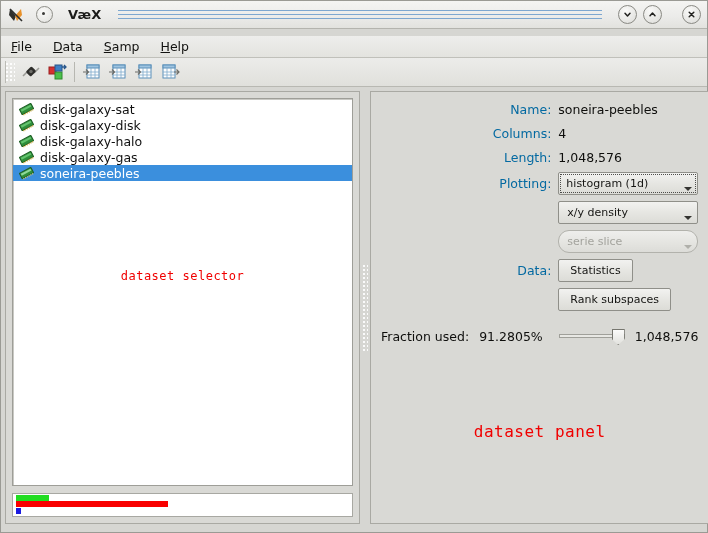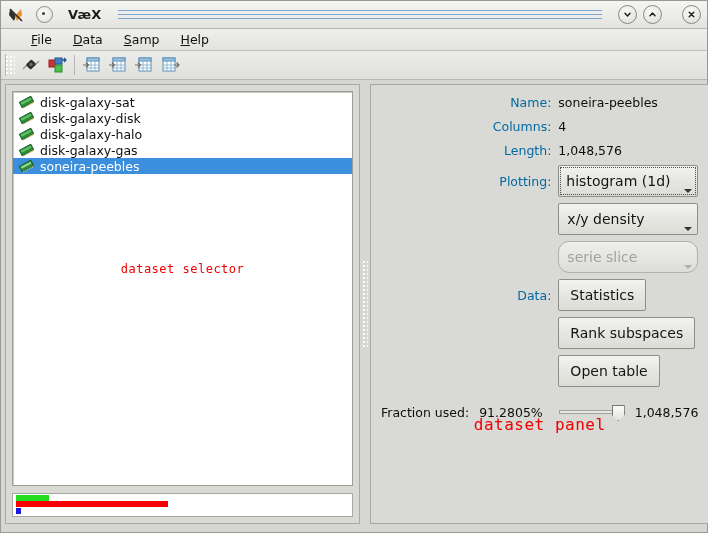--- a/index.html
+++ b/index.html
@@ -108,22 +108,23 @@
   .tb-close { margin-left: 14px; }
 
   
   .menubar {
     height: 22px;
     flex: 0 0 22px;
     background: linear-gradient(to bottom, #eeeeec, #e3e3df);
     border-bottom: 1px solid #c0c0ba;
     display: flex;
     align-items: center;
-    padding-left: 20px;
-    box-sizing: border-box;
+    padding-left: 0;
+    box-sizing: border-box;
+    margin-top: 7px;
   }
   .menu-item {
     padding: 2px 11px 2px 10px;
     font-size: 12.5px;
     color: #121210;
     cursor: default;
     white-space: nowrap;
   }
   .menu-item u { text-decoration: underline; }
 
@@ -298,30 +299,30 @@
     color: #0e0e0c;
     white-space: nowrap;
     min-width: 140px;
     text-align: left;
   }
   .btn {
     background: linear-gradient(to bottom, #f2f2f0 0%, #e6e6e2 50%, #dcdcd7 100%);
     border: 1px solid #8f8f89;
     border-radius: 2px;
     padding: 2px 8px;
-    font-size: 14px;
+    font-size: 11px;
     color: #141412;
     font-family: "DejaVu Sans", sans-serif;
     cursor: pointer;
     white-space: nowrap;
     box-sizing: border-box;
     min-width: 140px;
     text-align: left;
     position: relative;
-    height: 32px;
+    height: 23px;
     line-height: 17px;
   }
   .btn.plain {
     min-width: 0;
     text-align: center;
     padding: 2px 11px;
   }
   .btn.focus {
     padding: 1px 7px;
   }
@@ -666,28 +667,20 @@
 
         <div class="frow">
           <span class="flabel"></span>
           <span class="fvalue" style="min-width:140px">
             <button class="btn plain">
               <span>Rank subspaces</span>
             </button>
           </span>
         </div>
 
-        <div class="frow">
-          <span class="flabel"></span>
-          <span class="fvalue" style="min-width:140px">
-            <button class="btn plain">
-              <span>Open table</span>
-            </button>
-          </span>
-        </div>
 
         <div class="frac-row">
           <span class="frac-label">Fraction used:</span>
           <span class="frac-pct">91.2805%</span>
           <span class="slider">
             <span class="slider-groove"></span>
             <span class="slider-handle"></span>
           </span>
           <span class="frac-count">1,048,576</span>
         </div>

